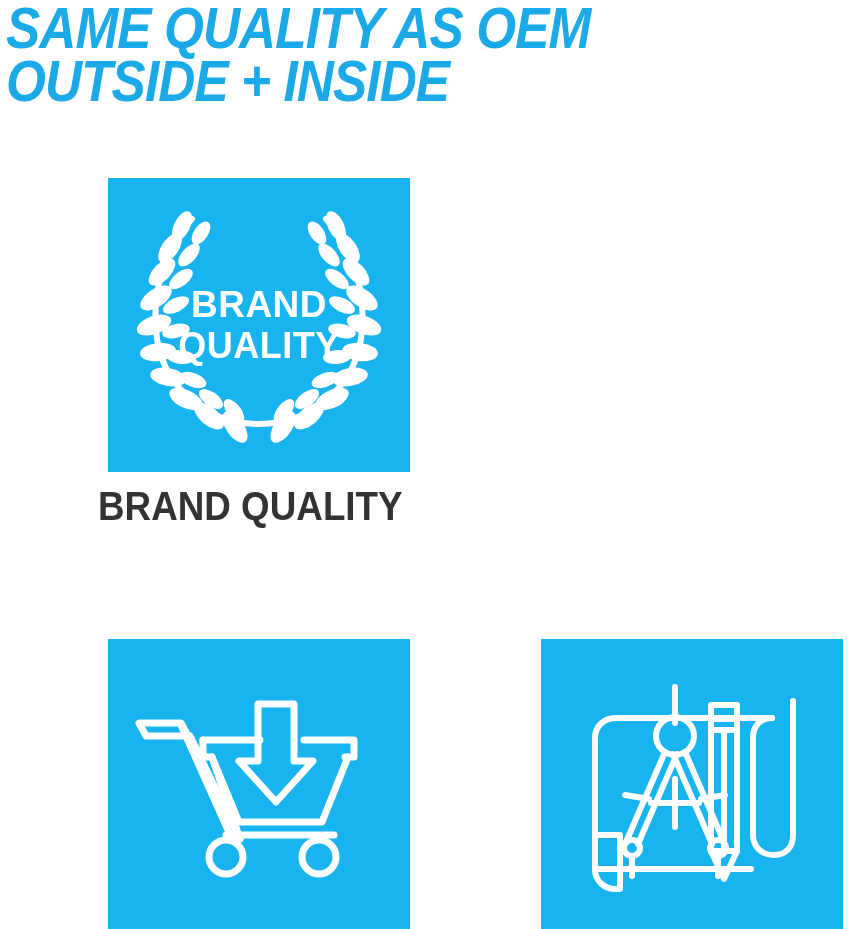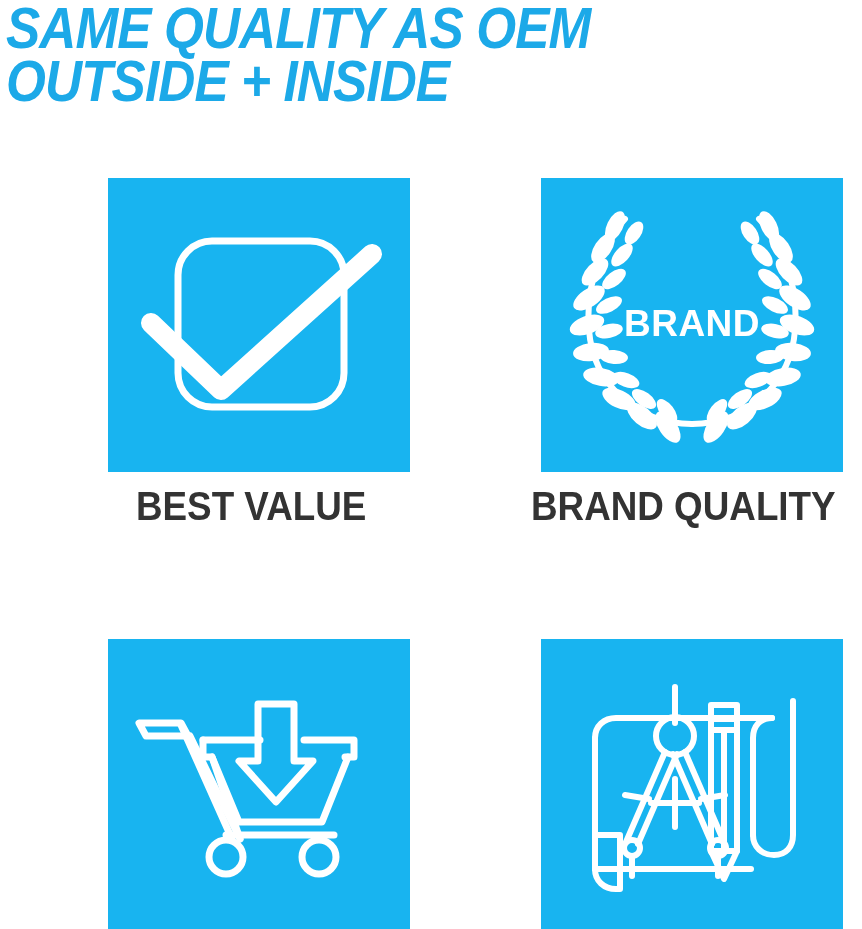--- a/index.html
+++ b/index.html
@@ -108,29 +108,20 @@
 
 <div class="headline">
   <span class="headline-line">SAME QUALITY AS OEM</span>
   <span class="headline-line">OUTSIDE + INSIDE</span>
 </div>
 
 <div class="features">
 
   <div class="feature-row row-1">
 
-    <div class="feature-cell cell-best-value">
-      <div class="tile">
-        <svg viewBox="0 0 302 294">
-          <rect x="70" y="63" width="166" height="166" rx="34" ry="34" fill="none" stroke="#ffffff" stroke-width="7"></rect>
-          <path d="M 43 145 L 113 212 L 264 76" fill="none" stroke="#ffffff" stroke-width="20" stroke-linecap="round" stroke-linejoin="round"></path>
-        </svg>
-      </div>
-      <div class="feature-label">BEST VALUE</div>
-    </div>
 
     <div class="feature-cell cell-brand-quality">
       <div class="tile">
         <svg viewBox="0 0 302 294">
           <g fill="#ffffff">
 
             <path d="M 151 246 C 96 246 52 206 48 152 C 44 104 62 64 84 41" fill="none" stroke="#ffffff" stroke-width="6" stroke-linecap="round"></path>
 
             <g>
               <ellipse cx="74" cy="48" rx="16" ry="8" transform="rotate(-64 74 48)"></ellipse>
@@ -180,20 +171,21 @@
               <ellipse cx="234" cy="153" rx="14" ry="7" transform="rotate(12 234 153)"></ellipse>
               <ellipse cx="229" cy="179" rx="14" ry="7" transform="rotate(-4 229 179)"></ellipse>
               <ellipse cx="217" cy="202" rx="14" ry="7" transform="rotate(-20 217 202)"></ellipse>
               <ellipse cx="199" cy="221" rx="14" ry="7" transform="rotate(-36 199 221)"></ellipse>
               <ellipse cx="176" cy="233" rx="14" ry="7" transform="rotate(-52 176 233)"></ellipse>
             </g>
           </g>
         </svg>
         <div class="wreath-text">
           <div class="wt-line1">BRAND</div>
+          <div class="wt-line2">QUALITY</div>
         </div>
       </div>
       <div class="feature-label">BRAND QUALITY</div>
     </div>
 
   </div>
 
   <div class="feature-row row-2">
 
     <div class="feature-cell cell-full-assembly">

